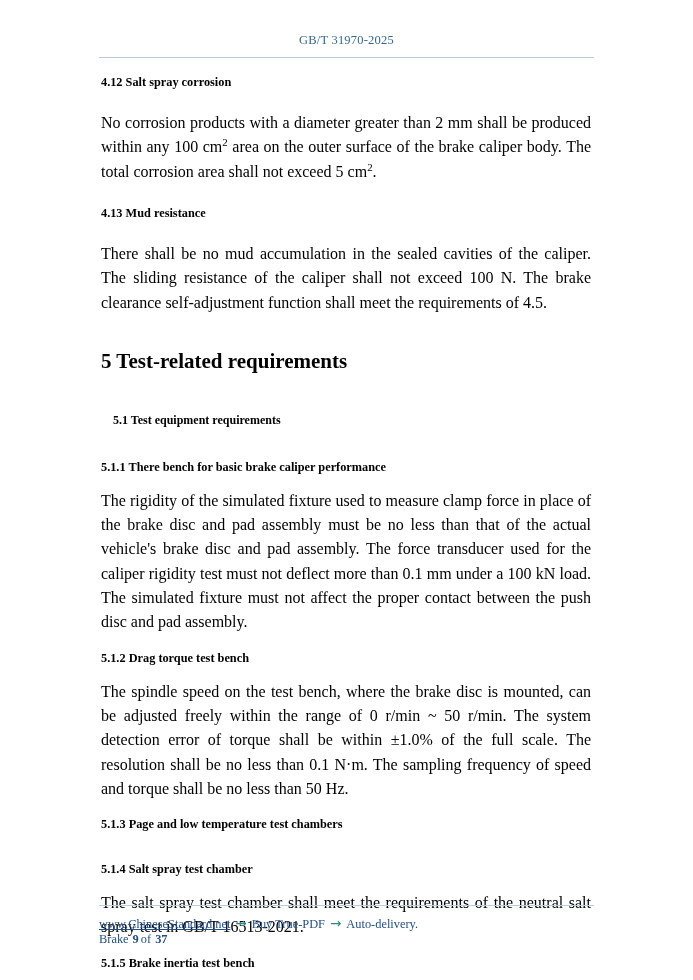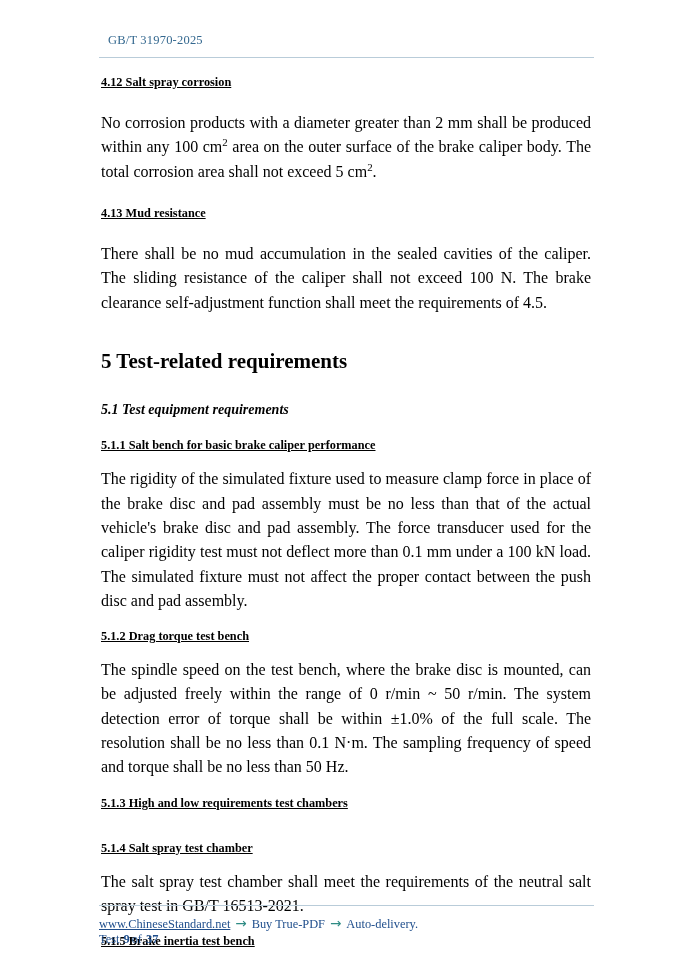--- a/index.html
+++ b/index.html
@@ -14,24 +14,24 @@
     background: #ffffff;
     font-family: "Liberation Serif", "DejaVu Serif", serif;
     color: #000000;
     overflow: hidden;
     box-sizing: border-box;
   }
 
   
   .header {
     position: absolute;
-    left: 108px;
+    left: 99px;
     top: 30px;
     width: 495px;
-    text-align: left;
+    text-align: center;
   }
   .header-title {
     font-size: 12.5px;
     color: #34688f;
     letter-spacing: 0.2px;
   }
   .header-rule {
     position: absolute;
     left: 99px;
     top: 57px;
@@ -48,32 +48,30 @@
     width: 490px;
   }
 
   .h1 {
     font-size: 21px;
     font-weight: bold;
     margin: 0;
     line-height: 1.3;
   }
   .h2 {
-    font-size: 14px;
-    font-weight: bold;
-    margin: 0;
+    font-size: 12px;
+    font-weight: bold;
+    margin: 12px;
     line-height: 1.3;
-    font-style: italic;
   }
   .h3 {
     font-size: 12.3px;
     font-weight: bold;
     margin: 0;
     line-height: 1.3;
-    text-decoration: underline;
   }
   .para {
     font-size: 16px;
     line-height: 1.52;
     margin: 0;
     text-align: justify;
     text-justify: inter-word;
   }
 
   
@@ -158,31 +156,31 @@
     <div class="sp-a"></div>
     <p class="para">There shall be no mud accumulation in the sealed cavities of the caliper. The sliding resistance of the caliper shall not exceed 100 N. The brake clearance self-adjustment function shall meet the requirements of 4.5.</p>
 
     <div class="sp-d"></div>
     <h1 class="h1">5 Test-related requirements</h1>
     <div class="sp-e"></div>
 
     <h2 class="h2">5.1 Test equipment requirements</h2>
     <div class="sp-f"></div>
 
-    <h3 class="h3">5.1.1 Salt bench for basic brake caliper performance</h3>
+    <h3 class="h3">5.1.1 There bench for basic brake caliper performance</h3>
     <div class="sp-b"></div>
     <p class="para">The rigidity of the simulated fixture used to measure clamp force in place of the brake disc and pad assembly must be no less than that of the actual vehicle's brake disc and pad assembly. The force transducer used for the caliper rigidity test must not deflect more than 0.1 mm under a 100 kN load. The simulated fixture must not affect the proper contact between the push disc and pad assembly.</p>
 
     <div class="sp-g"></div>
     <h3 class="h3">5.1.2 Drag torque test bench</h3>
     <div class="sp-b"></div>
     <p class="para">The spindle speed on the test bench, where the brake disc is mounted, can be adjusted freely within the range of 0 r/min ~ 50 r/min. The system detection error of torque shall be within ±1.0% of the full scale. The resolution shall be no less than 0.1 N·m. The sampling frequency of speed and torque shall be no less than 50 Hz.</p>
 
     <div class="sp-g"></div>
-    <h3 class="h3">5.1.3 High and low requirements test chambers</h3>
+    <h3 class="h3">5.1.3 Page and low temperature test chambers</h3>
     <div class="sp-b"></div>
 
     <div class="sp-g"></div>
     <h3 class="h3">5.1.4 Salt spray test chamber</h3>
     <div class="sp-b"></div>
     <p class="para">The salt spray test chamber shall meet the requirements of the neutral salt spray test in GB/T 16513-2021.</p>
 
     <div class="sp-g"></div>
     <h3 class="h3">5.1.5 Brake inertia test bench</h3>
 
@@ -191,17 +189,17 @@
   <div class="footer-rule"></div>
   <div class="footer">
     <div class="footer-left">
       <a class="footer-url" href="#">www.ChineseStandard.net</a>
       <span class="arrow">→</span>
       <a class="footer-url" style="text-decoration:none;" href="#">Buy True-PDF</a>
       <span class="arrow">→</span>
       <a class="footer-url" style="text-decoration:none;" href="#">Auto-delivery.</a>
     </div>
     <div class="footer-right">
-      <span class="pg-word">Test</span><b>9</b><span class="pg-word">of</span><b>37</b>
+      <span class="pg-word">Brake</span><b>9</b><span class="pg-word">of</span><b>37</b>
     </div>
   </div>
 
 </div>
 
 </body></html>

